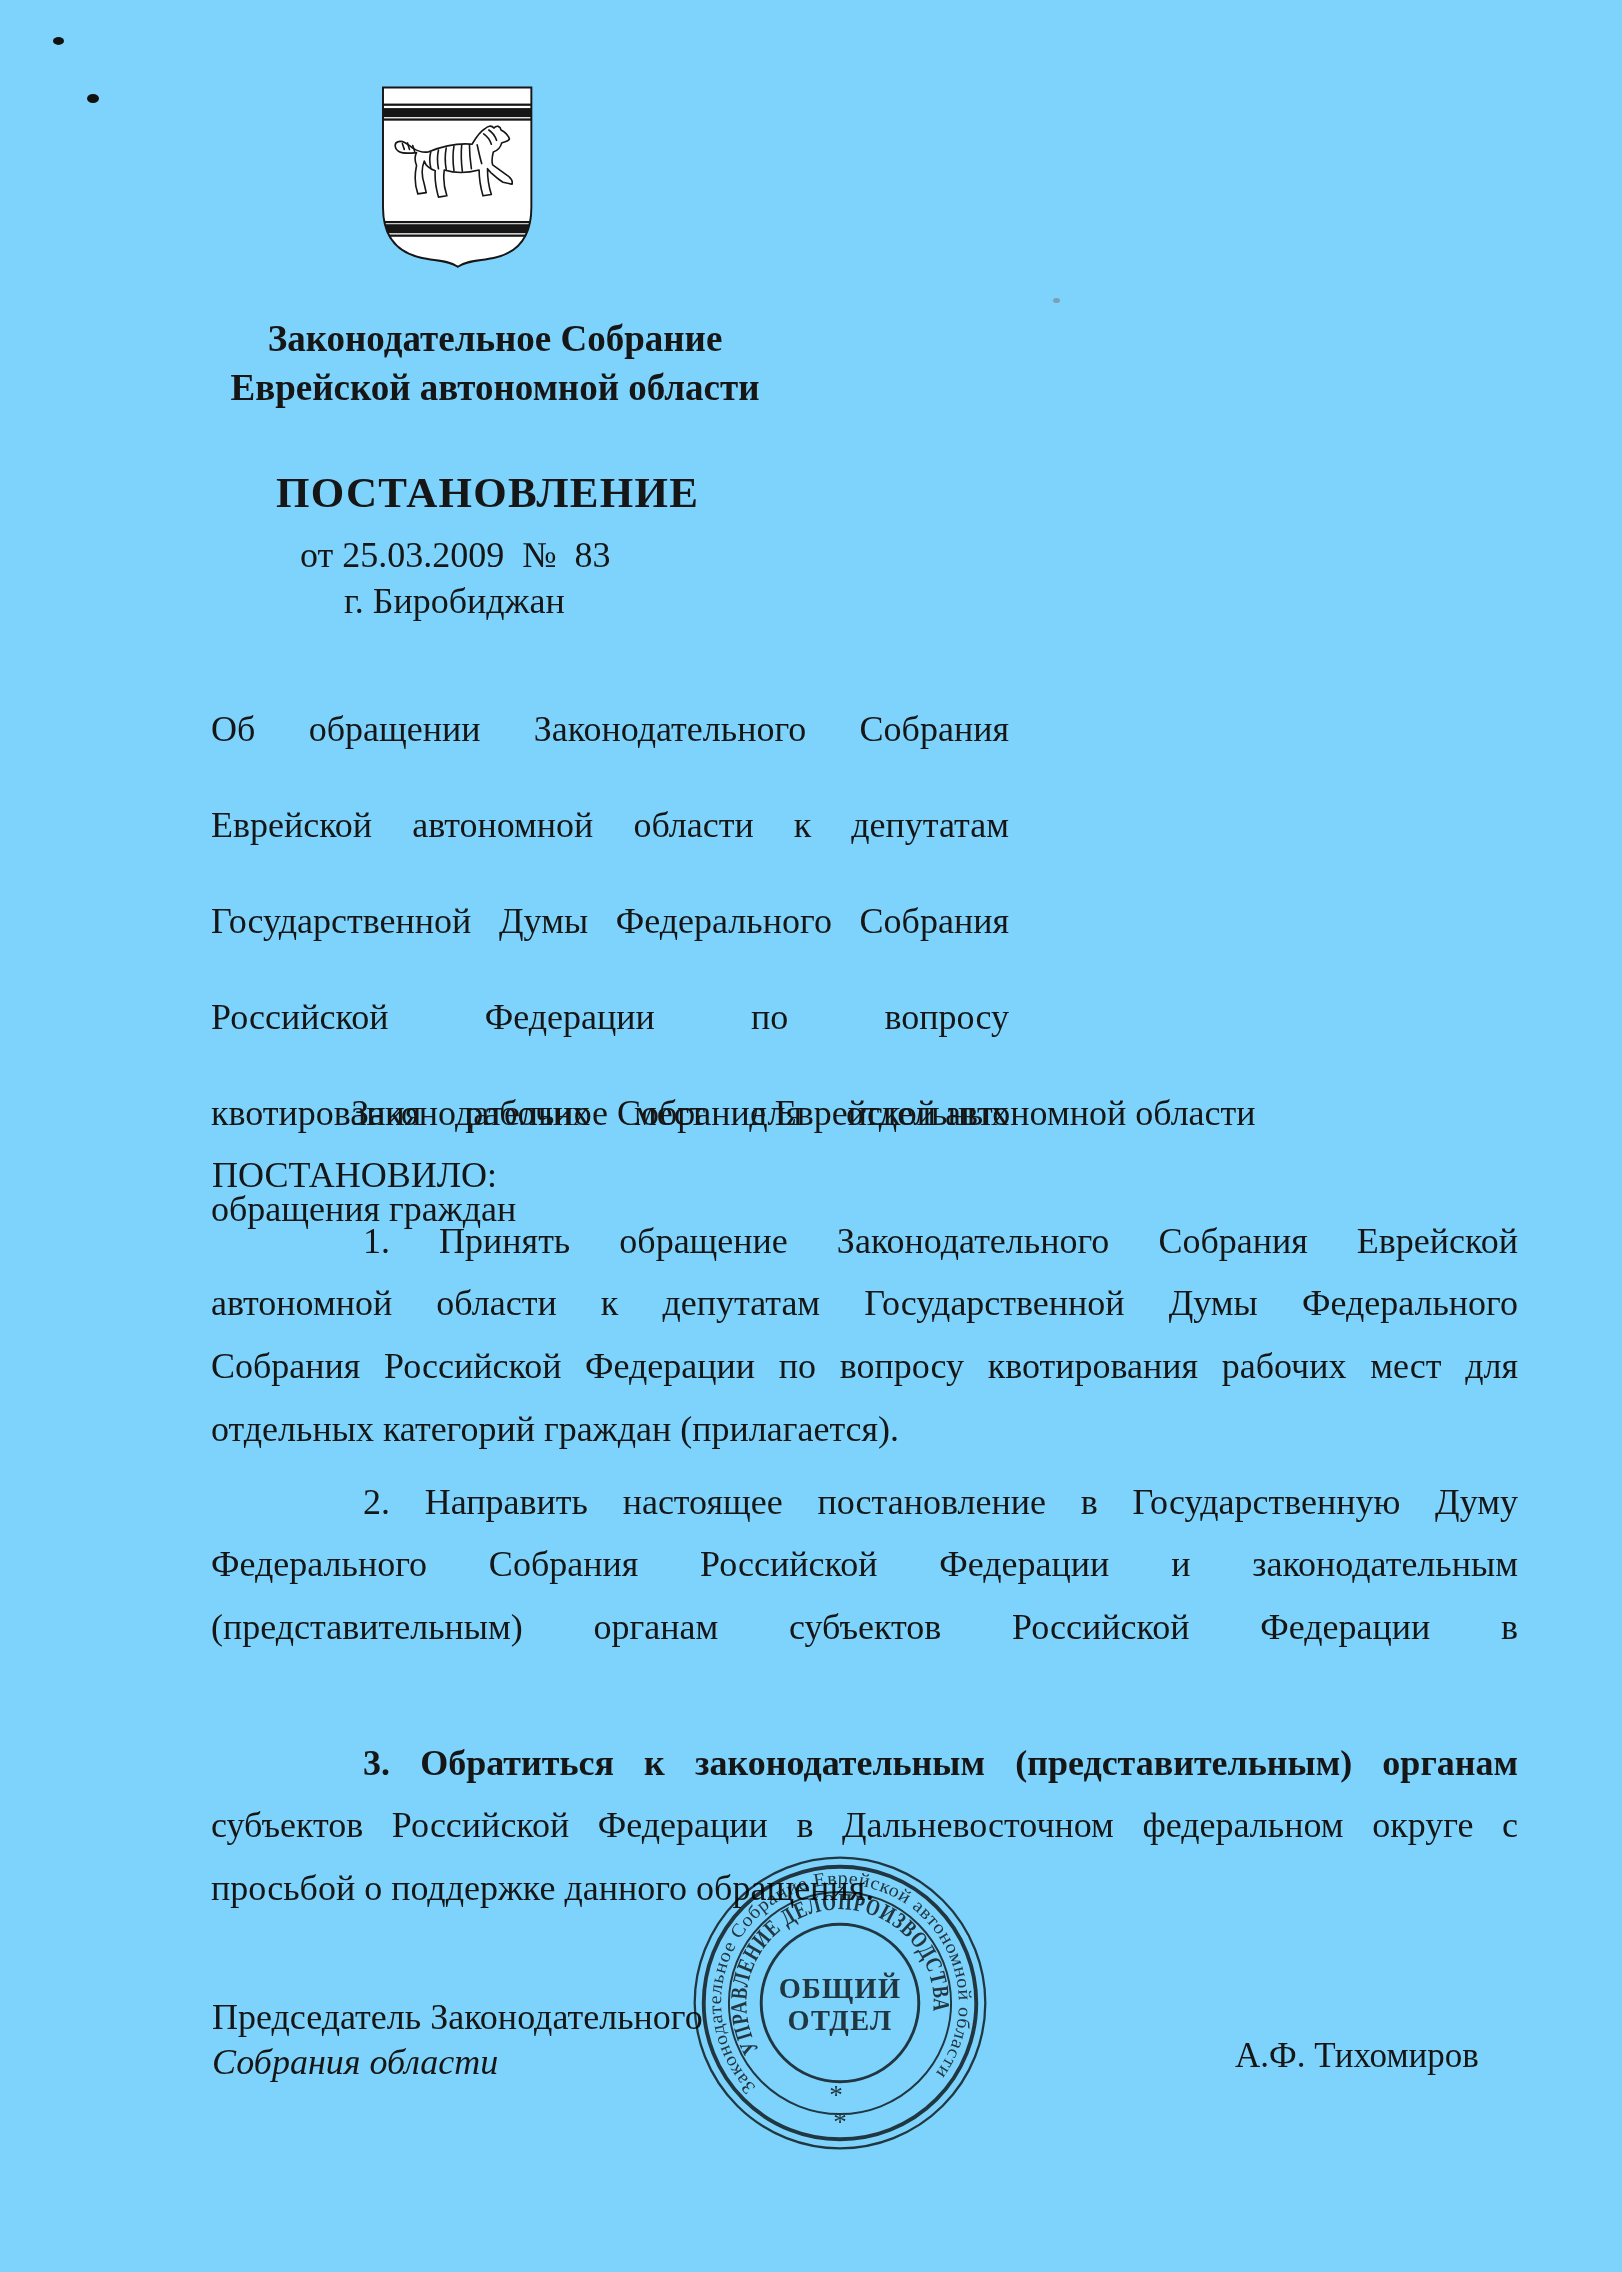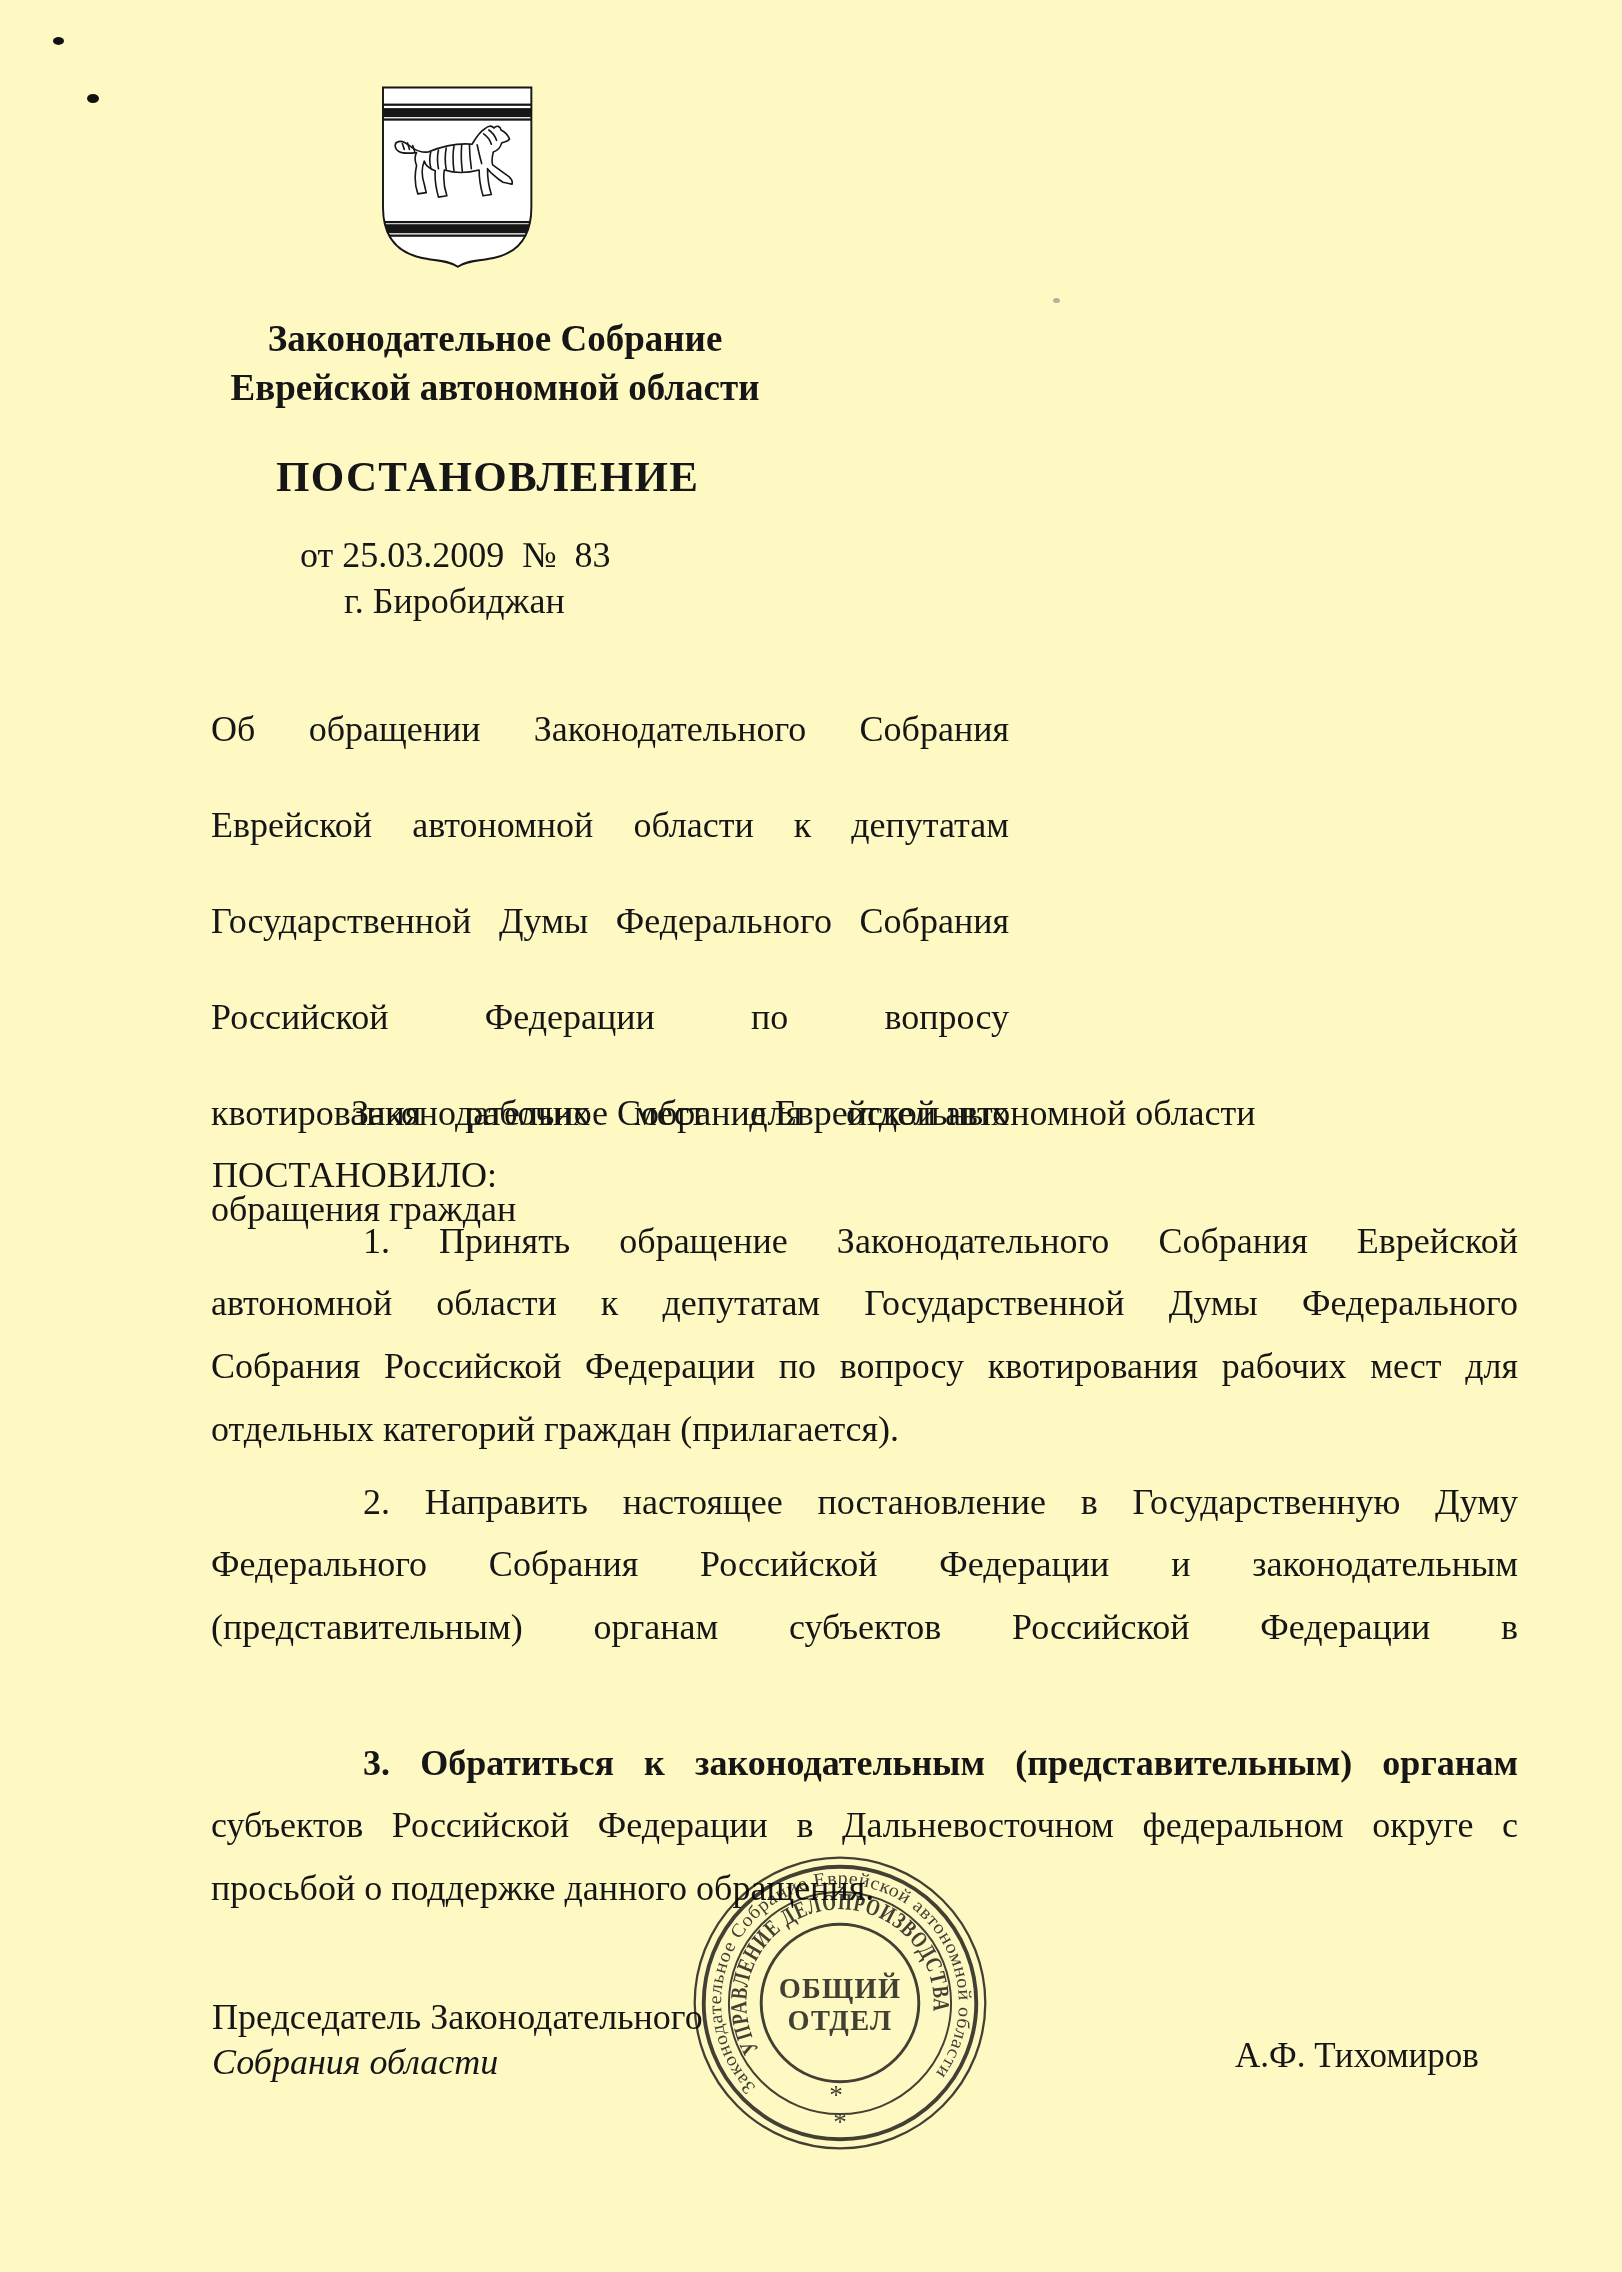--- a/index.html
+++ b/index.html
@@ -1,30 +1,30 @@
 <!DOCTYPE html>
 <html style="font-size:10.3px"><head>
 <meta charset="utf-8">
 <style>
   html,body{margin:0;padding:0;background:#888;}
   .page{
     position:relative;
     width:1623px;height:2273px;
-    background:#fef9c3;
+    background:#7dd3fc;
     font-family:"Liberation Serif","DejaVu Serif",serif;
     color:#161616;
     overflow:hidden;
   }
   .abs{position:absolute;}
   .t{white-space:nowrap;}
   
   .j{text-align:justify;}
   .j::after{content:"";display:inline-block;width:100%;height:0;}
   .hdr{font-weight:bold;font-size:37px;line-height:49px;text-align:center;}
-  .title{font-weight:bold;font-size:43px;letter-spacing:1.3px;}
+  .title{font-weight:bold;font-size:43px;letter-spacing:1.3px;margin-top:16px;}
   .body-line{font-size:36px;line-height:43px;box-sizing:border-box;}
   .speck{position:absolute;background:#111;border-radius:50%;}
   .stamp-svg{opacity:.88;mix-blend-mode:multiply;}
 </style>
 </head>
 <body>
 
 <div class="page">
 
   <div class="speck" style="left:53px;top:37px;width:11px;height:7.8px;"></div>

